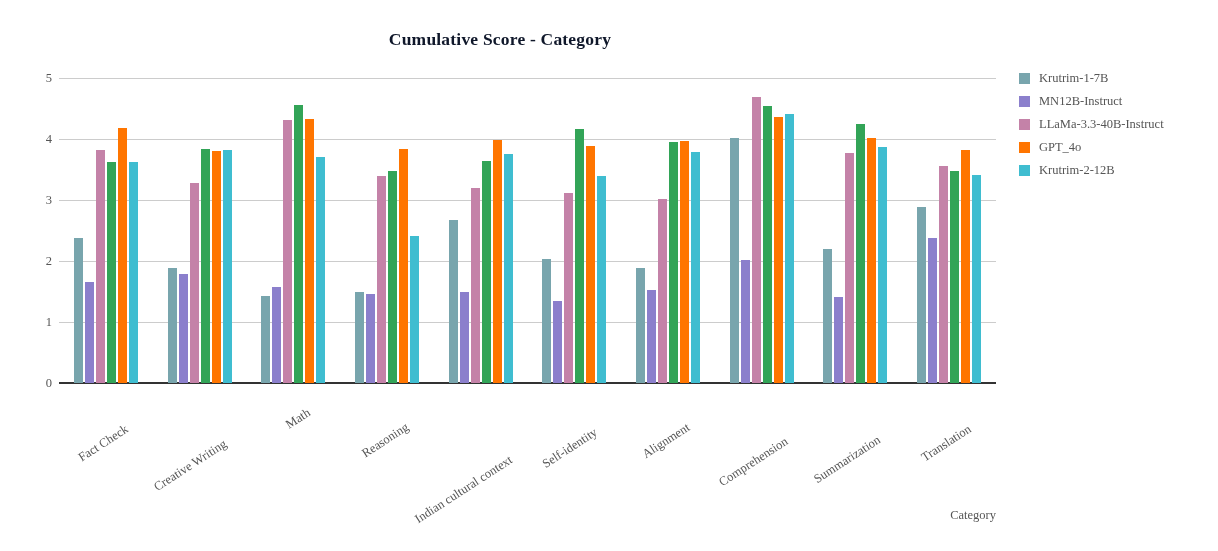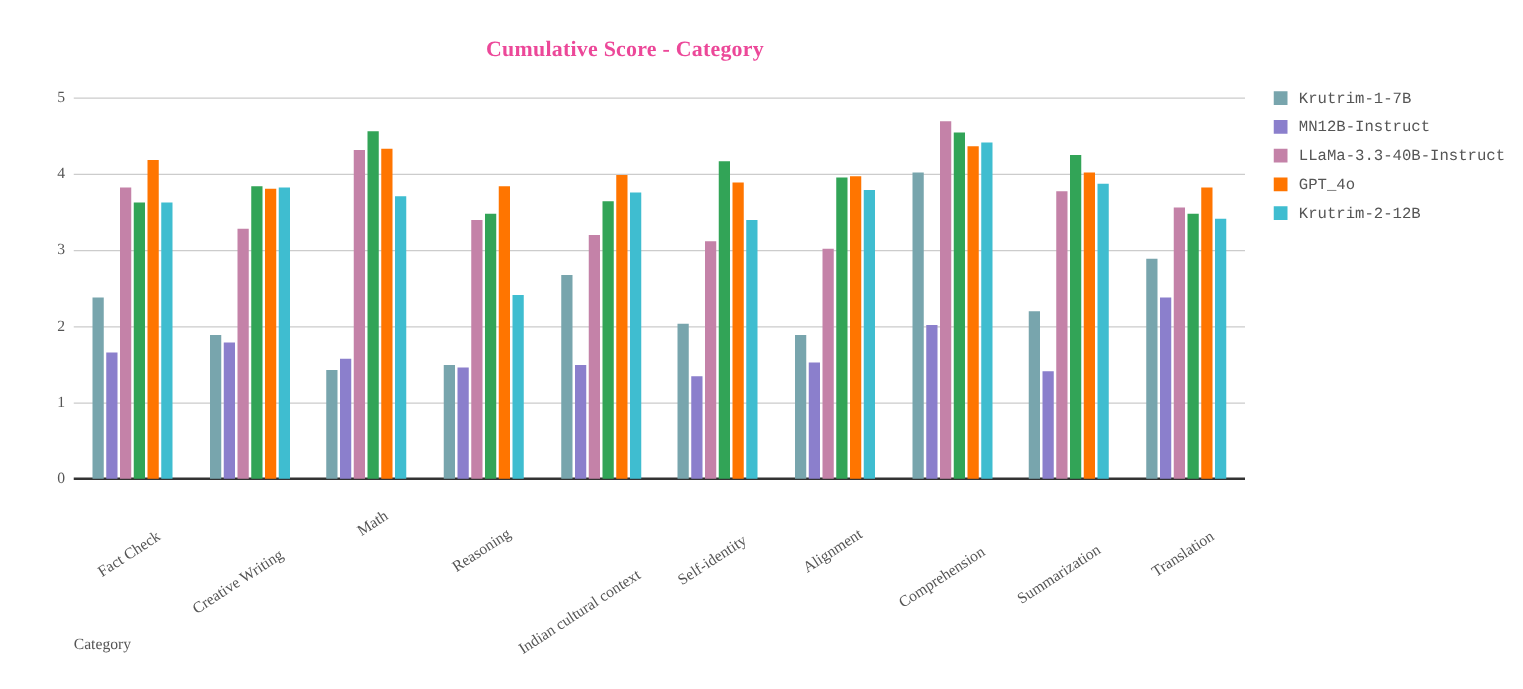--- a/index.html
+++ b/index.html
@@ -23,21 +23,21 @@
   
   #chart-title {
     position: absolute;
     left: 0;
     top: 29px;
     width: 1000px;
     text-align: center;
     font-family: "Liberation Serif", serif;
     font-size: 17.5px;
     font-weight: bold;
-    color: #ec4899;
+    color: #0f172a;
     letter-spacing: 0.2px;
   }
 
   
   #plot-area {
     position: absolute;
     left: 59px;
     top: 78px;
     width: 937px;
     height: 305px;
@@ -115,21 +115,21 @@
   .xtick-inner {
     display: block;
     transform: translateX(-100%);
   }
 
   #x-axis-title {
     position: absolute;
     left: 59px;
     top: 508px;
     width: 937px;
-    text-align: left;
+    text-align: right;
     font-family: "Liberation Serif", serif;
     font-size: 12.5px;
     color: #555555;
   }
 
   
   #legend {
     position: absolute;
     left: 1019px;
     top: 68px;
@@ -141,21 +141,21 @@
     height: 21px;
     margin-bottom: 2px;
   }
   .legend-swatch {
     width: 11px;
     height: 11px;
     flex: 0 0 11px;
     margin-right: 9px;
   }
   .legend-label {
-    font-family: Liberation Mono, monospace;
+    font-family: Liberation Serif, serif;
     font-size: 12.5px;
     color: #555555;
     white-space: nowrap;
   }
 </style>
 </head>
 <body>
 
 <div id="chart-root">
 

